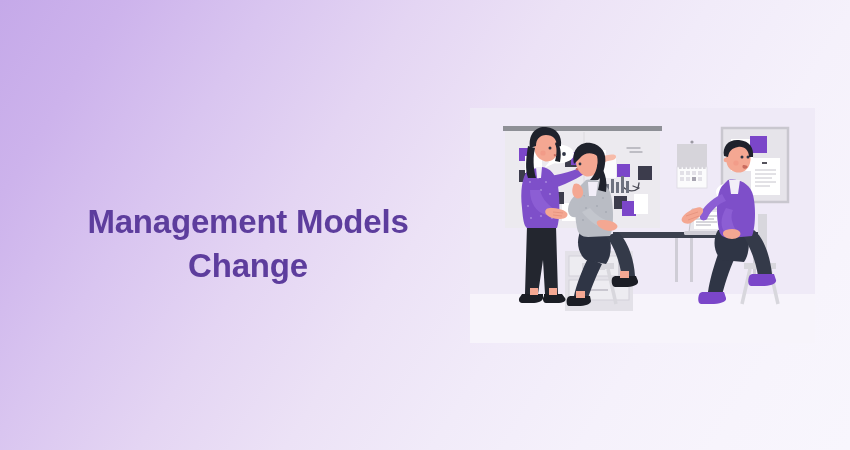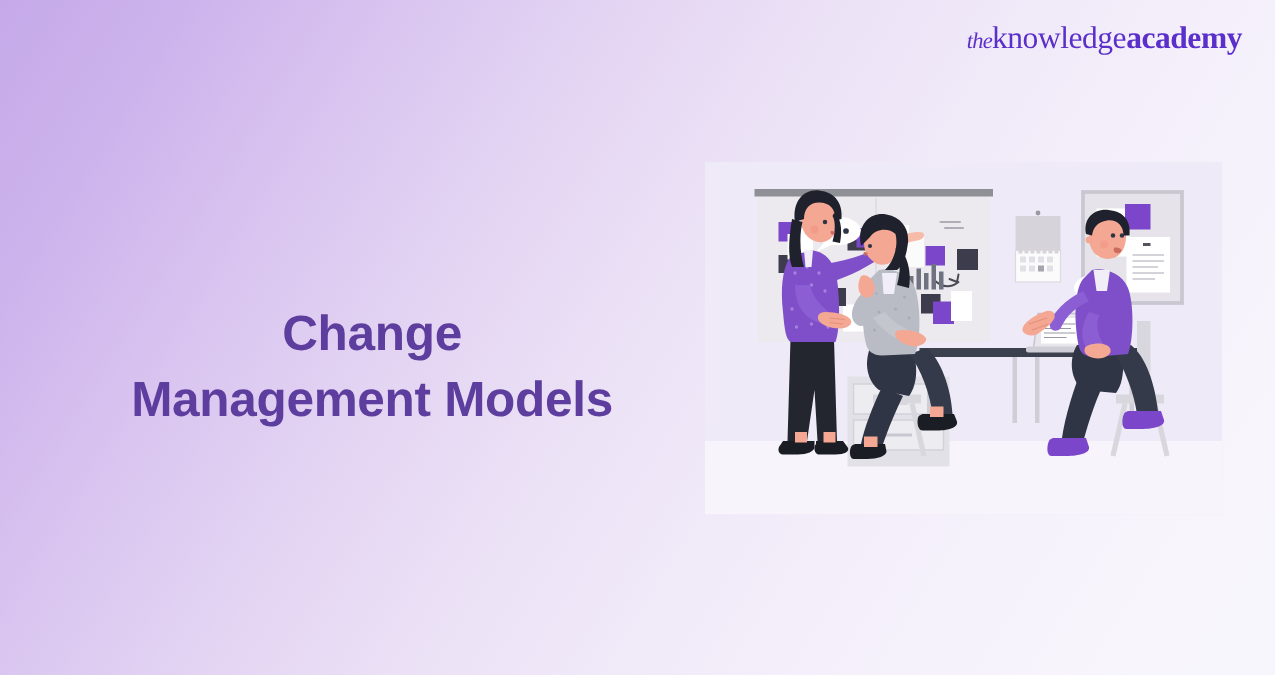--- a/index.html
+++ b/index.html
@@ -70,27 +70,24 @@
     width: 345px;
     height: 235px;
   }
   #illustration svg { display: block; width: 100%; height: 100%; }
 </style>
 </head>
 <body>
 
 <div id="banner">
 
-  <div id="logo">
-    <span class="lg-the">the</span><span class="lg-knowledge">knowledge</span><span class="lg-academy">academy</span>
-  </div>
 
   <h1 id="headline">
+    <span class="hl-line">Management Models</span>
     <span class="hl-line">Change</span>
-    <span class="hl-line">Management Models</span>
   </h1>
 
   <div id="illustration">
     <svg viewBox="0 0 345 235" xmlns="http://www.w3.org/2000/svg">
 
       <g>
         <rect x="0" y="0" width="345" height="235" fill="#efeaf7"></rect>
         <rect x="0" y="186" width="345" height="49" fill="#f7f4fb"></rect>
       </g>
 

